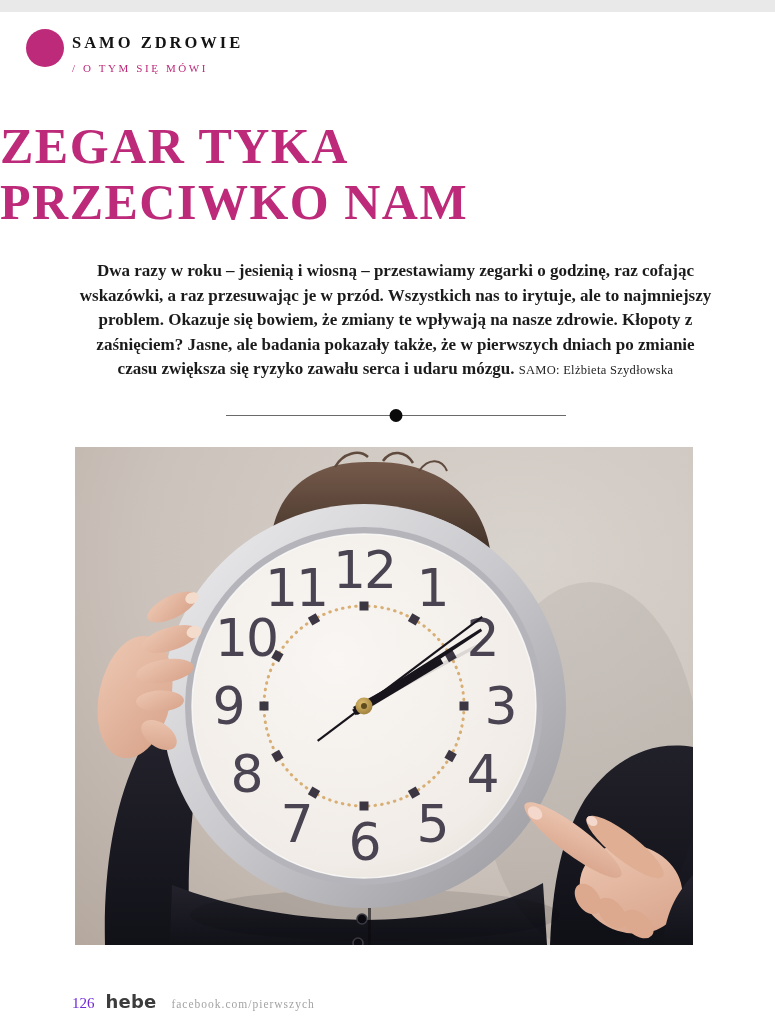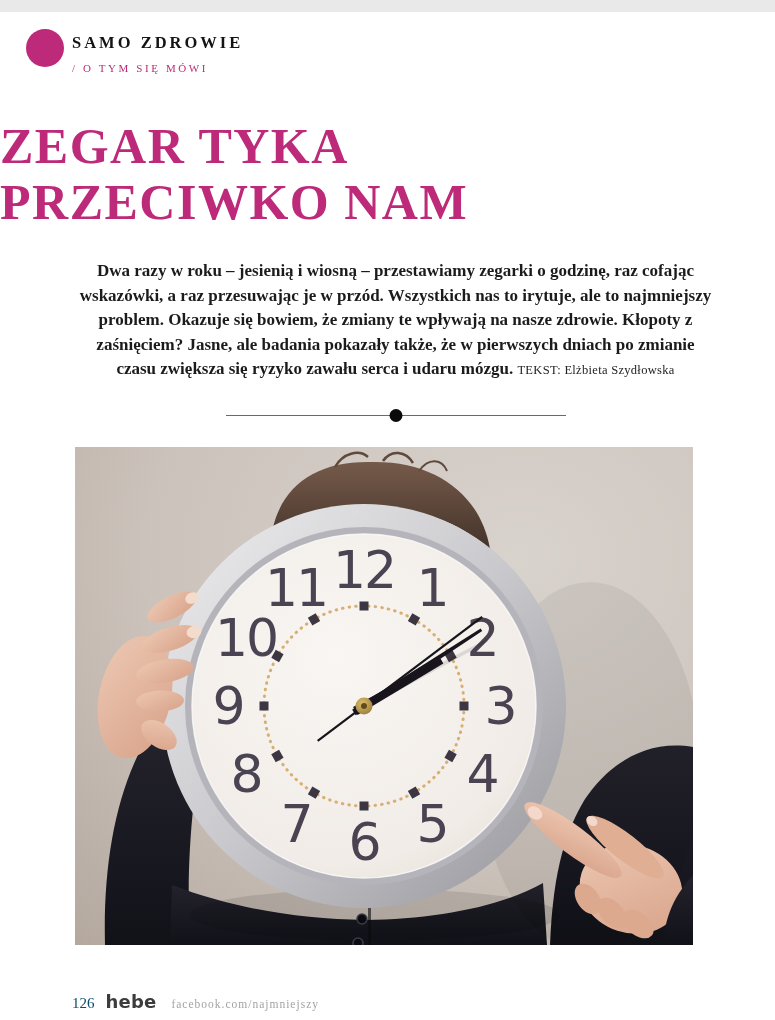--- a/index.html
+++ b/index.html
@@ -51,21 +51,21 @@
   }
   .photo svg{display:block;width:618px;height:498px;}
   .clock-numeral{
     font-family:"DejaVu Sans",sans-serif;font-size:52px;fill:#4a4452;
     letter-spacing:-2px;
   }
   
   .footer{
     position:absolute;left:72px;top:979px;display:flex;align-items:baseline;
   }
-  .footer .pgnum{font-size:15px;color:#0c4a6e;}
+  .footer .pgnum{font-size:15px;color:#6d28d9;}
   .footer .logo{
     margin-left:11px;font-family:"DejaVu Sans",sans-serif;
     font-size:18px;font-weight:700;color:#3c3c3c;letter-spacing:.2px;
   }
   .footer .url{
     margin-left:15px;font-size:11.5px;letter-spacing:1px;color:#a3a3a3;
   }
 </style>
 </head>
 <body>
@@ -77,21 +77,21 @@
     <div class="kicker-section">SAMO ZDROWIE</div>
     <div class="kicker-sub">/ O TYM SIĘ MÓWI</div>
   </div>
 
   <div class="headline">
     <div>ZEGAR TYKA</div>
     <div>PRZECIWKO NAM</div>
   </div>
 
   <p class="intro"><span>Dwa razy w roku – jesienią i wiosną – przestawiamy zegarki o godzinę, raz cofając wskazówki, a raz przesuwając je w przód. Wszystkich nas to irytuje, ale to najmniejszy problem. Okazuje się bowiem, że zmiany te wpływają na nasze zdrowie. Kłopoty z zaśnięciem? Jasne, ale badania pokazały także, że w pierwszych dniach po zmianie czasu zwiększa się ryzyko zawału serca i udaru mózgu.</span>
-    <span class="byline">TEKST: Elżbieta Szydłowska</span>
+    <span class="byline">SAMO: Elżbieta Szydłowska</span>
   </p>
 
   <div class="divider-line"></div>
   <div class="divider-dot"></div>
 
   <div class="photo">
     <svg viewBox="0 0 618 498" role="img" aria-label="Kobieta zasłaniająca twarz dużym srebrnym zegarem ściennym i wskazująca na niego palcem">
       <defs>
         <radialGradient id="bgGrad" cx="0.72" cy="0.22" r="1.1">
           <stop offset="0" stop-color="#d9d3cd"></stop>
@@ -216,16 +216,16 @@
         <ellipse cx="460" cy="366" rx="8" ry="6" transform="rotate(37 460 366)" fill="#f3d8cb"></ellipse>
         <ellipse cx="517" cy="374" rx="6" ry="4.5" transform="rotate(38 517 374)" fill="#f3d8cb"></ellipse>
         <path d="M618,498 L618,428 C600,448 590,468 588,498 Z" fill="url(#bodyGrad)"></path>
       </g>
     </svg>
   </div>
 
   <div class="footer">
     <span class="pgnum">126</span>
     <span class="logo">hebe</span>
-    <span class="url">facebook.com/najmniejszy</span>
+    <span class="url">facebook.com/pierwszych</span>
   </div>
 
 </div>
 
 </body></html>

